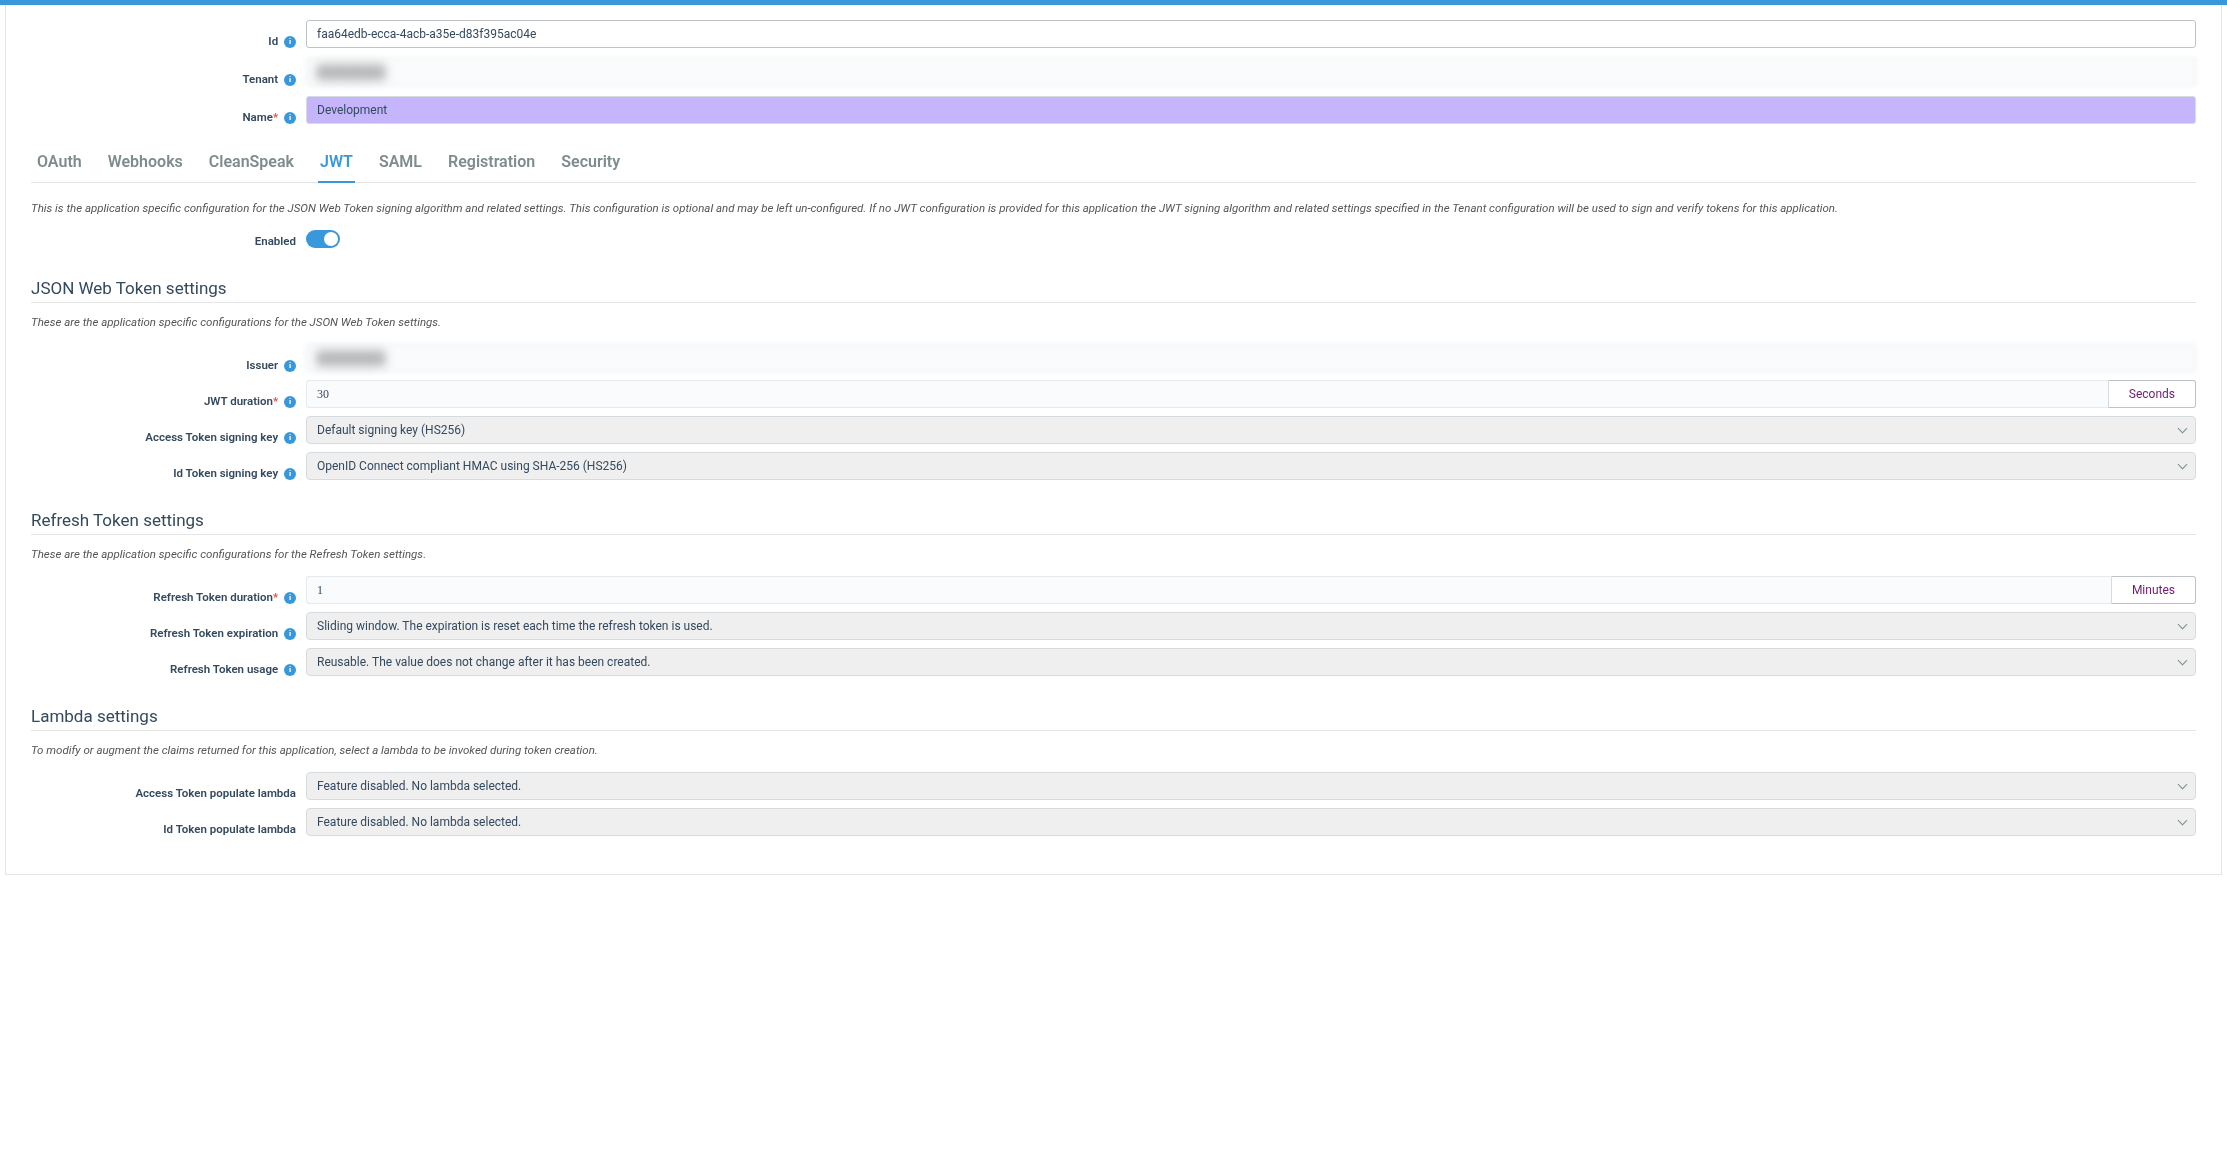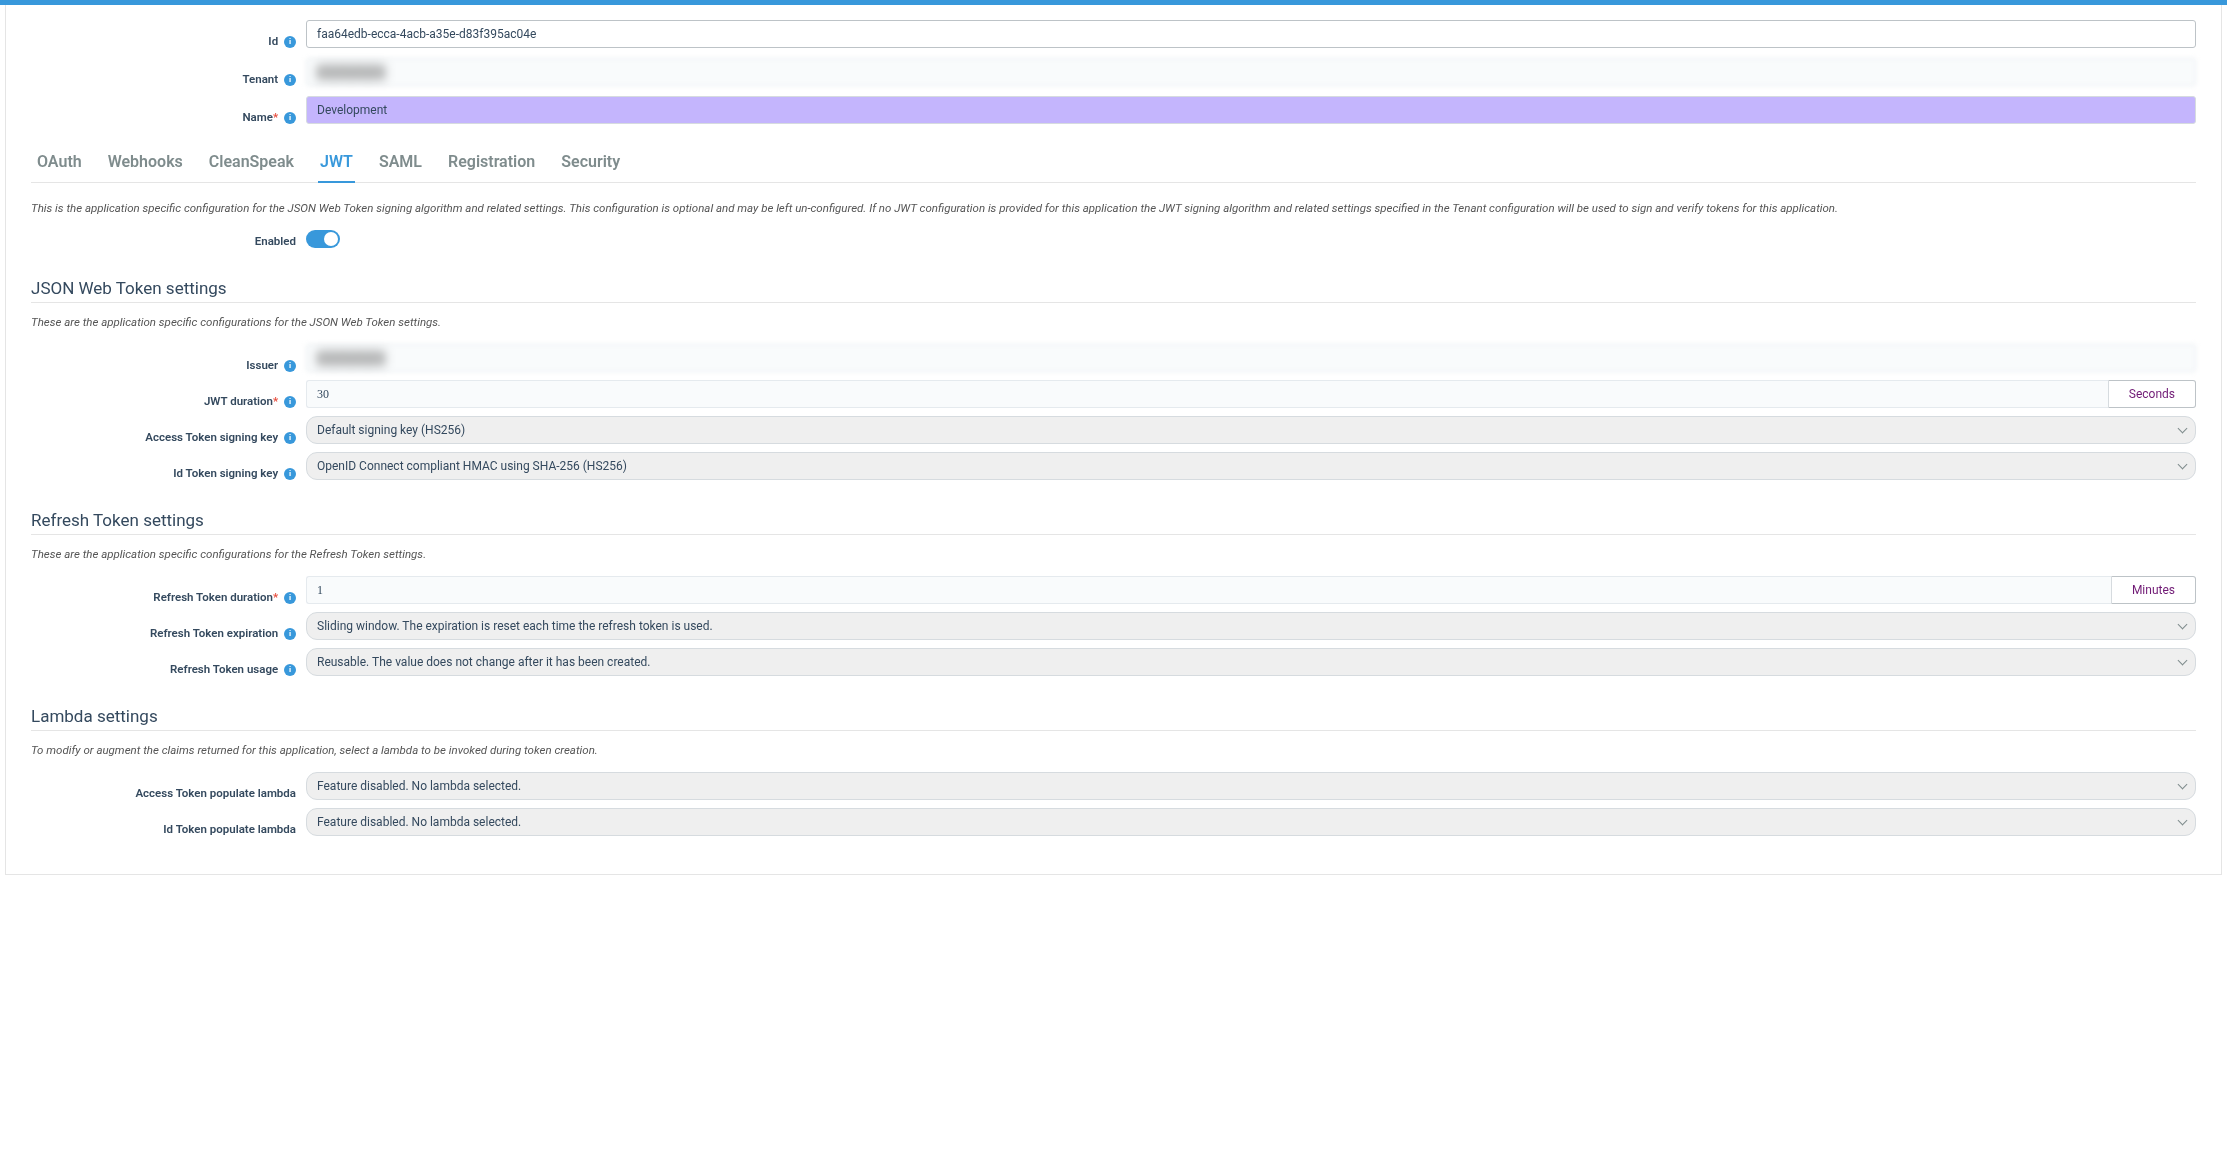--- a/index.html
+++ b/index.html
@@ -94,21 +94,21 @@
     border-top-right-radius: 3px;
     border-bottom-right-radius: 3px;
   }
   .select-control {
     position: relative;
     flex: 1;
     height: 28px;
     padding: 4px 25px 4px 10px;
     background: #efefef;
     border: 1px solid #d6dbdf;
-    border-radius: 11px;
+    border-radius: 4px;
     font-size: 12px;
     color: #34495e;
     display: flex;
     align-items: center;
     cursor: pointer;
   }
   .select-control .chevron {
     position: absolute;
     right: 8px;
     top: 50%;

